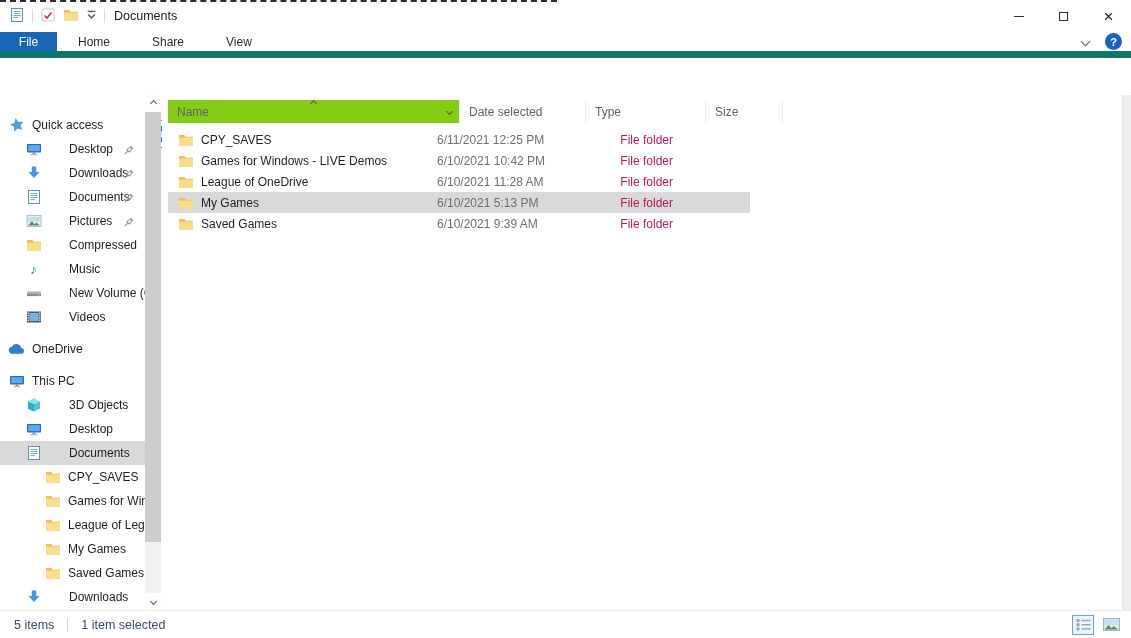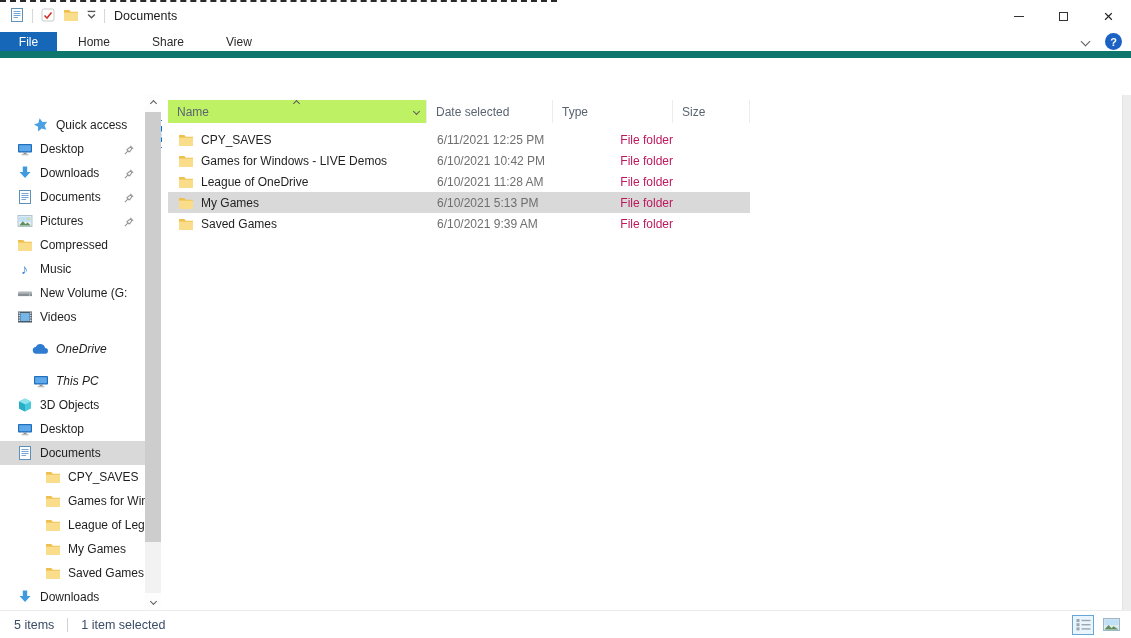--- a/index.html
+++ b/index.html
@@ -37,40 +37,40 @@
   .addr-text { margin-left:7px; background:#0078d7; color:#fff; padding:1px 3px; font-size:12.5px; }
   .addr-chev { position:absolute; right:10px; top:10px; }
   .refreshbtn { position:absolute; left:727px; top:62px; width:30px; height:28px; display:flex; align-items:center; justify-content:center; font-size:15px; color:#4a4a4a; }
   .searchbox { position:absolute; left:768px; top:62px; width:344px; height:28px; border:1px solid #dedede; display:flex; align-items:center; padding-left:11px; gap:9px; }
   .searchbox input { border:none; outline:none; flex:1; font-family:"Liberation Sans",sans-serif; font-size:12px; color:#444; background:transparent; }
   .searchbox input::placeholder { color:#7c7c7c; }
 
   
   .sidebar { position:absolute; left:0; top:95px; width:145px; height:515px; overflow:hidden; padding-top:18px; background:#fff; }
   .side-item { height:24px; display:flex; align-items:center; position:relative; white-space:nowrap; }
-  .side-item.gap { margin-top:8px;font-style:italic; }
+  .side-item.gap { margin-top:8px; }
   .side-item.sel { background:#d9d9d9; }
-  .ind0 { padding-left:32px; }
-  .ind1 { padding-left:16px; }
+  .ind0 { padding-left:8px; }
+  .ind1 { padding-left:25px;gap:20px; }
   .ind2 { padding-left:44px; }
   .sicon { width:17px; height:16px; margin-right:7px; flex:none; display:flex; align-items:center; justify-content:center; }
   .slabel { overflow:hidden; color:#1e1e1e; }
   .pin { position:absolute; right:11px; top:7px; width:10px; height:10px; }
   .note-glyph { color:#2f7fd3; font-size:14px; line-height:1; }
 
   
   .sidescroll { position:absolute; left:145px; top:95px; width:16px; height:515px; background:#f2f2f2; }
   .ss-btn { position:absolute; left:0; width:16px; height:17px; display:flex; align-items:center; justify-content:center; background:#fdfdfd; }
   .ss-thumb { position:absolute; left:0; top:17px; width:16px; height:430px; background:#cdcdcd; }
 
   
   .content { position:absolute; left:162px; top:95px; right:0; height:515px; background:#fff; }
   .headers { position:absolute; top:5px; left:6px; height:23px; display:flex; color:#5a6572; }
   .hcol { display:flex; align-items:center; padding-left:9px; border-right:1px solid #ececec; position:relative; }
-  .hcol.name { width:259px; background:#bef264; }
+  .hcol.name { width:292px; background:#84cc16; }
   .hcol.date { width:126px; }
   .hcol.type { width:120px; }
   .hcol.size { width:77px; }
   .sort-asc { position:absolute; top:1px; left:50%; margin-left:-3px; }
   .hdr-drop { position:absolute; right:7px; top:9px; }
 
   .rows { position:absolute; top:34px; left:6px; }
   .frow { height:21px; display:flex; align-items:center; width:582px; }
   .frow.sel { background:#d9d9d9; }
   .cell { overflow:hidden; white-space:nowrap; }

